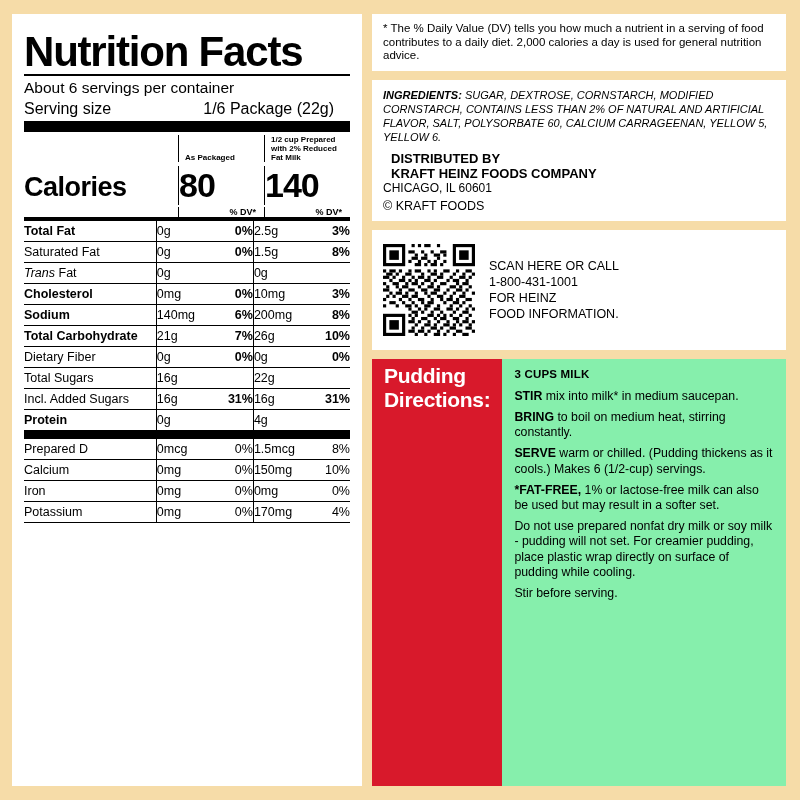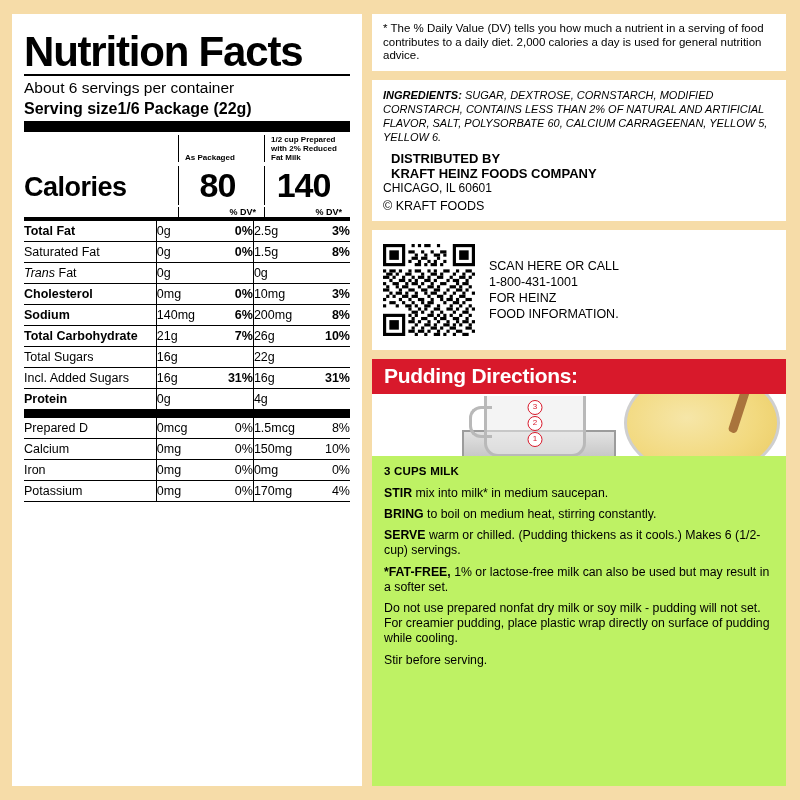--- a/index.html
+++ b/index.html
@@ -42,22 +42,22 @@
   .rule-med { border-bottom: 4px solid #000; }
   .rule-thick { border-bottom: 11px solid #000; }
   .rule-half { border-bottom: 2px solid #000; }
 
   .servings {
     font-size: 15.5px;
     margin: 3px 0 3px 0;
   }
   .serving-size-row {
     display: flex;
-    justify-content: flex-start;
-    font-weight: bold;
+    justify-content: space-between;
+    font-weight: normal;
     font-size: 16px;
     margin: 2px 16px 3px 0;
   }
 
   .col-heads {
     display: flex;
     font-size: 8px;
     line-height: 9px;
     font-weight: bold;
     margin-top: 3px;
@@ -83,21 +83,21 @@
     flex: 1 1 auto;
     font-weight: bold;
     font-size: 27px;
     letter-spacing: -0.5px;
     padding-bottom: 2px;
   }
   .cal-col {
     width: 86px;
     box-sizing: border-box;
     border-left: 1px solid #000;
-    text-align: center;
+    text-align: left;
     padding-right: 8px;
     font-weight: bold;
     font-size: 34px;
     letter-spacing: -1px;
   }
   .dv-row {
     display: flex;
     font-size: 9px;
     font-weight: bold;
     margin-top: 2px;
@@ -201,24 +201,24 @@
     height: 92px;
     flex: 0 0 auto;
   }
   .qr-text {
     font-size: 12.5px;
     line-height: 16px;
   }
 
   
   .pud-box {
-    background: #bef264;
+    background: #86efac;
     flex: 1 1 auto;
     display: flex;
-    flex-direction: column;
+    flex-direction: row;
     min-height: 0;
   }
   .pud-header {
     background: #d8192b;
     color: #fff;
     font-weight: bold;
     font-size: 21px;
     padding: 5px 12px 6px 12px;
     letter-spacing: -0.3px;
   }
@@ -381,20 +381,27 @@
         <td class="d1">6%</td>
         <td class="v2">200mg</td>
         <td class="d2">8%</td>
       </tr>
       <tr>
         <td class="nut b">Total Carbohydrate</td>
         <td class="v1">21g</td>
         <td class="d1">7%</td>
         <td class="v2">26g</td>
         <td class="d2">10%</td>
+      </tr>
+      <tr>
+        <td class="nut ind1">Dietary Fiber</td>
+        <td class="v1">0g</td>
+        <td class="d1">0%</td>
+        <td class="v2">0g</td>
+        <td class="d2">0%</td>
       </tr>
       <tr>
         <td class="nut ind1">Total Sugars</td>
         <td class="v1">16g</td>
         <td class="d1"></td>
         <td class="v2">22g</td>
         <td class="d2"></td>
       </tr>
       <tr>
         <td class="nut ind2">Incl. Added Sugars</td>

